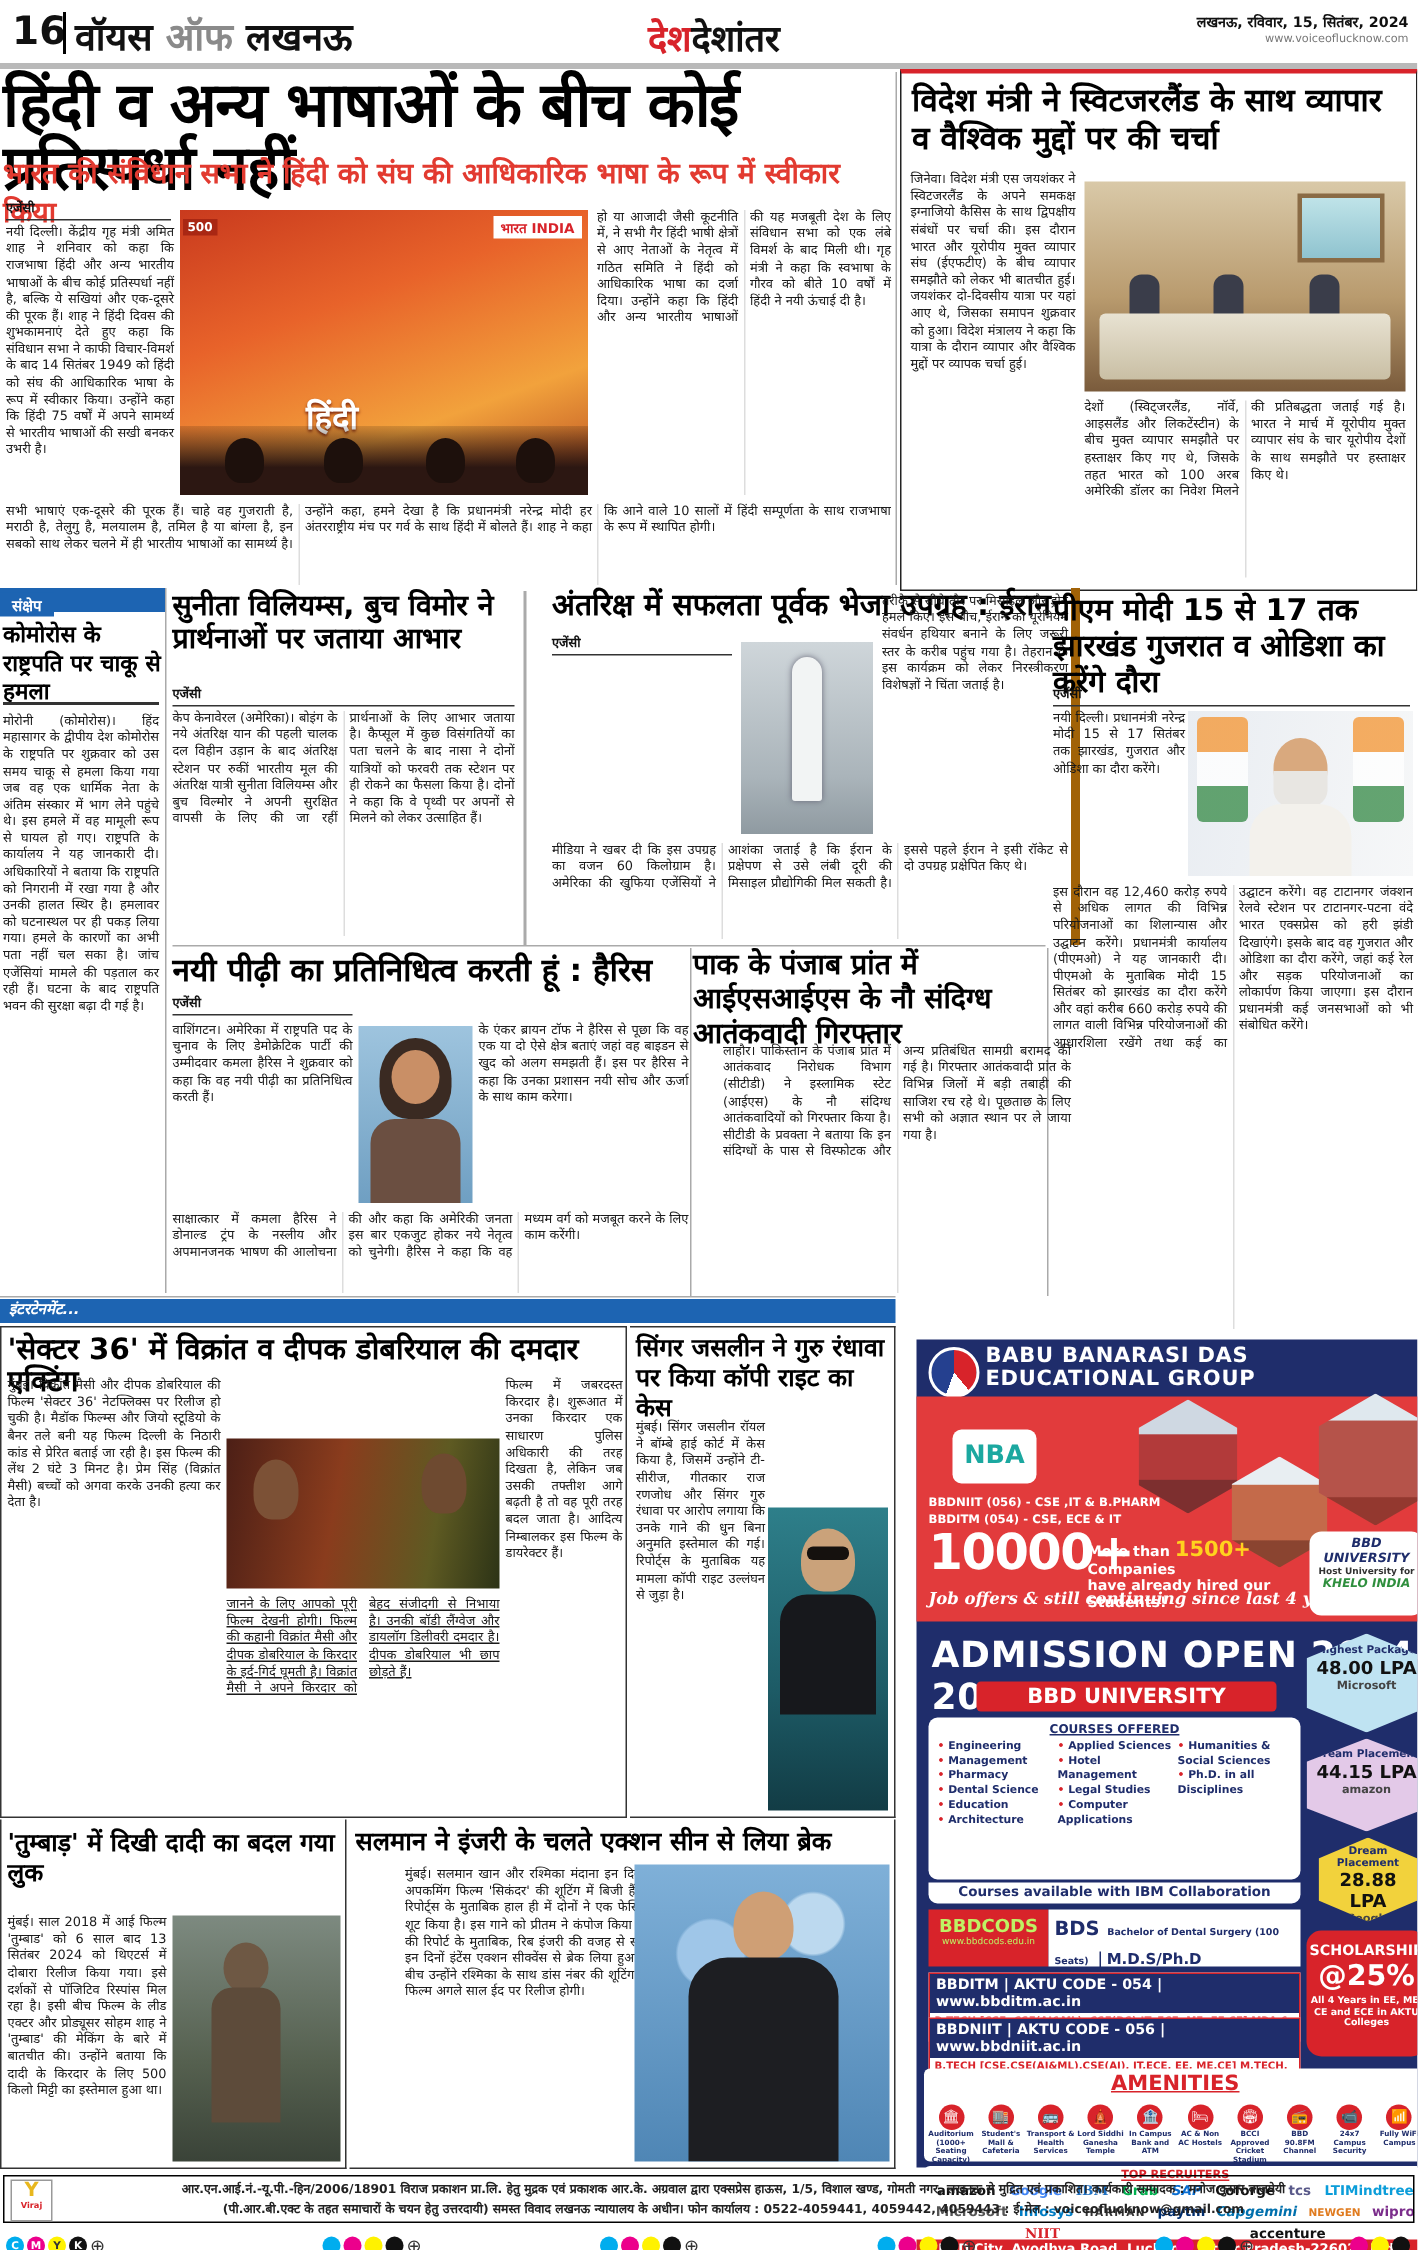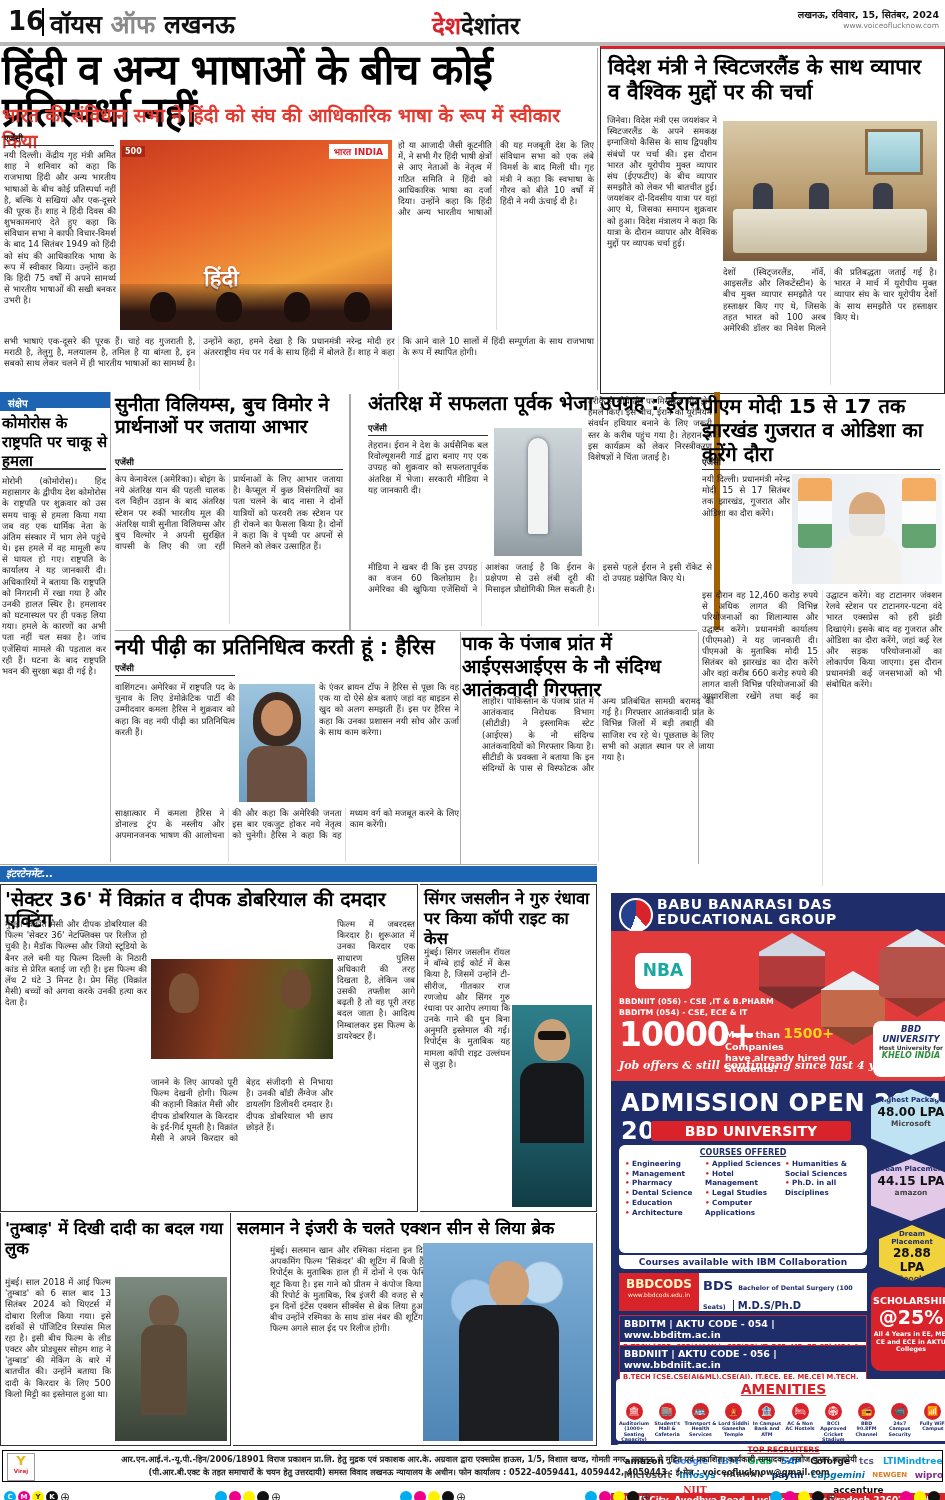--- a/index.html
+++ b/index.html
@@ -97,21 +97,21 @@
   #pak-headline{position:absolute;left:0;top:0;width:234px;font-size:19px;line-height:1.2;}
   #pak-body{position:absolute;left:0;top:64px;width:232px;height:166px;padding-left:20px;}
   
   #ent-bar{left:0;top:866px;width:597px;height:16px;background:#1d64b2;color:#fff;font-size:10px;font-weight:bold;font-style:italic;padding-left:6px;line-height:16px;box-sizing:border-box;}
   #sector36{left:0;top:884px;width:418px;height:328px;border:1.5px solid #333;box-sizing:border-box;}
   #sector36-headline{position:absolute;left:4px;top:4px;width:408px;font-size:19.5px;line-height:1.1;}
   #s36-colA{position:absolute;left:4px;top:34px;width:142px;height:286px;}
   #s36-photo{left:150px;top:74px;width:182px;height:100px;background:linear-gradient(100deg,#4c1f16,#8a3c1d 40%,#5e5a22 75%,#2c3316);}
   #s36-photo .f1{position:absolute;left:18px;top:14px;width:30px;height:40px;border-radius:50% 50% 40% 40%;background:#7c5136;}
   #s36-photo .f2{position:absolute;right:22px;top:10px;width:30px;height:40px;border-radius:50% 50% 40% 40%;background:#6e4a30;}
-  #s36-colB{position:absolute;left:150px;top:192px;width:182px;height:140px;column-count:2;column-gap:8px;}
+  #s36-colB{position:absolute;left:150px;top:180px;width:182px;height:140px;column-count:2;column-gap:8px;text-decoration:underline;}
   #s36-colC{position:absolute;left:336px;top:34px;width:78px;height:286px;}
   #jasleen{left:420px;top:884px;width:177px;height:328px;border:1.5px solid #333;border-left:none;box-sizing:border-box;}
   #jasleen-headline{position:absolute;left:4px;top:4px;width:168px;font-size:16.5px;line-height:1.2;}
   #jasleen-body{position:absolute;left:4px;top:62px;width:86px;height:260px;}
   #jasleen-photo{left:92px;top:120px;width:80px;height:202px;background:linear-gradient(#2e7f8a,#1d5b66 60%,#123c45);}
   #jasleen-photo .face3{position:absolute;left:22px;top:14px;width:36px;height:42px;border-radius:50% 50% 42% 42%;background:#caa27a;}
   #jasleen-photo .glass{position:absolute;left:26px;top:26px;width:28px;height:9px;border-radius:4px;background:#15110e;}
   #jasleen-photo .shirt{position:absolute;left:8px;top:58px;width:64px;height:80px;border-radius:18px 18px 0 0;background:#17181c;}
   #tumbad{left:0;top:1213px;width:231px;height:233px;border:1.5px solid #333;border-top:none;box-sizing:border-box;}
   #tumbad-headline{position:absolute;left:4px;top:6px;width:220px;font-size:16.5px;line-height:1.2;}
@@ -155,21 +155,21 @@
   #ad-courses li:before{content:"• ";color:#d8232a;}
   #ad-ibm{position:absolute;left:8px;top:362px;width:248px;height:14px;background:#fff;color:#1f2d6b;font-weight:bold;font-size:9px;text-align:center;line-height:14px;border-radius:0 0 6px 6px;}
   .badge{position:absolute;clip-path:polygon(50% 0,100% 25%,100% 75%,50% 100%,0 75%,0 25%);text-align:center;}
   #badge1{left:260px;top:196px;width:80px;height:66px;background:#bfe3f2;padding-top:8px;box-sizing:border-box;}
   #badge2{left:260px;top:266px;width:80px;height:62px;background:#e3c9e8;padding-top:7px;box-sizing:border-box;}
   #badge3{left:268px;top:332px;width:66px;height:56px;background:#f2d23c;padding-top:6px;box-sizing:border-box;}
   .badge .bt{font-size:7px;font-weight:bold;color:#1f2d6b;line-height:1.1;}
   .badge .bv{font-size:12px;font-weight:bold;color:#111;}
   .badge .bb{font-size:7.5px;font-weight:bold;color:#444;}
   #ad-cods{position:absolute;left:8px;top:380px;width:248px;height:38px;display:flex;}
-  #ad-cods .redbox{width:80px;background:#d8232a;color:#fef9c3;text-align:center;padding-top:4px;box-sizing:border-box;}
+  #ad-cods .redbox{width:80px;background:#d8232a;color:#bef264;text-align:center;padding-top:4px;box-sizing:border-box;}
   #ad-cods .redbox .n{font-size:12px;font-weight:bold;}
   #ad-cods .redbox .u{font-size:6px;}
   #ad-cods .white{flex:1;background:#fff;color:#1f2d6b;padding:2px 4px;box-sizing:border-box;}
   #ad-cods .bds{font-size:13px;font-weight:bold;display:inline;}
   #ad-cods .bdss{font-size:6.3px;font-weight:bold;display:inline;}
   #ad-cods .note{font-size:5.4px;}
   #ad-cods .mds{font-size:10px;font-weight:bold;border-left:1.5px solid #1f2d6b;padding-left:4px;margin-left:2px;display:inline-block;}
   .aktu{position:absolute;left:8px;width:248px;border:1.5px solid #d8232a;background:#fff;box-sizing:border-box;}
   .aktu .hd{background:#1f2d6b;color:#fff;font-weight:bold;font-size:9.5px;padding:2px 4px;}
   .aktu .ln{color:#d8232a;font-weight:bold;font-size:6.8px;padding:1px 3px;}
@@ -271,21 +271,20 @@
     <div class="agency" id="sunita-agency">एजेंसी</div>
     <div class="body j cols2" id="sunita-body">केप केनावेरल (अमेरिका)। बोइंग के नये अंतरिक्ष यान की पहली चालक दल विहीन उड़ान के बाद अंतरिक्ष स्टेशन पर रुकीं भारतीय मूल की अंतरिक्ष यात्री सुनीता विलियम्स और बुच विल्मोर ने अपनी सुरक्षित वापसी के लिए की जा रहीं प्रार्थनाओं के लिए आभार जताया है। कैप्सूल में कुछ विसंगतियों का पता चलने के बाद नासा ने दोनों यात्रियों को फरवरी तक स्टेशन पर ही रोकने का फैसला किया है। दोनों ने कहा कि वे पृथ्वी पर अपनों से मिलने को लेकर उत्साहित हैं।</div>
   </div>
 
   <div class="abs" id="iran">
     <h3 id="iran-headline">अंतरिक्ष में सफलता पूर्वक भेजा उपग्रह : ईरान</h3>
     <div class="agency" id="iran-agency">एजेंसी</div>
     <div class="photo" id="iran-photo">
         <span class="rocket"></span>
       </div>
-    <div class="body j" id="iran-colL">तेहरान। ईरान ने देश के अर्धसैनिक बल रिवोल्यूशनरी गार्ड द्वारा बनाए गए एक उपग्रह को शुक्रवार को सफलतापूर्वक अंतरिक्ष में भेजा। सरकारी मीडिया ने यह जानकारी दी।</div>
     <div class="body j" id="iran-colR">तरीके से सीधे तौर पर मिसाइल और ड्रोन हमले किए। इस बीच, ईरान का यूरेनियम संवर्धन हथियार बनाने के लिए जरूरी स्तर के करीब पहुंच गया है। तेहरान के इस कार्यक्रम को लेकर निरस्त्रीकरण विशेषज्ञों ने चिंता जताई है।</div>
     <div class="body j cols3" id="iran-bottom">मीडिया ने खबर दी कि इस उपग्रह का वजन 60 किलोग्राम है। अमेरिका की खुफिया एजेंसियों ने आशंका जताई है कि ईरान के प्रक्षेपण से उसे लंबी दूरी की मिसाइल प्रौद्योगिकी मिल सकती है। इससे पहले ईरान ने इसी रॉकेट से दो उपग्रह प्रक्षेपित किए थे।</div>
   </div>
 
   <div class="abs" id="modi">
     <h3 id="modi-headline">पीएम मोदी 15 से 17 तक झारखंड गुजरात व ओडिशा का करेंगे दौरा</h3>
     <div class="agency" id="modi-agency">एजेंसी</div>
     <div class="body j" id="modi-colL">नयी दिल्ली। प्रधानमंत्री नरेन्द्र मोदी 15 से 17 सितंबर तक झारखंड, गुजरात और ओडिशा का दौरा करेंगे।</div>
     <div class="photo" id="modi-photo">
       <span class="flag1"></span>

